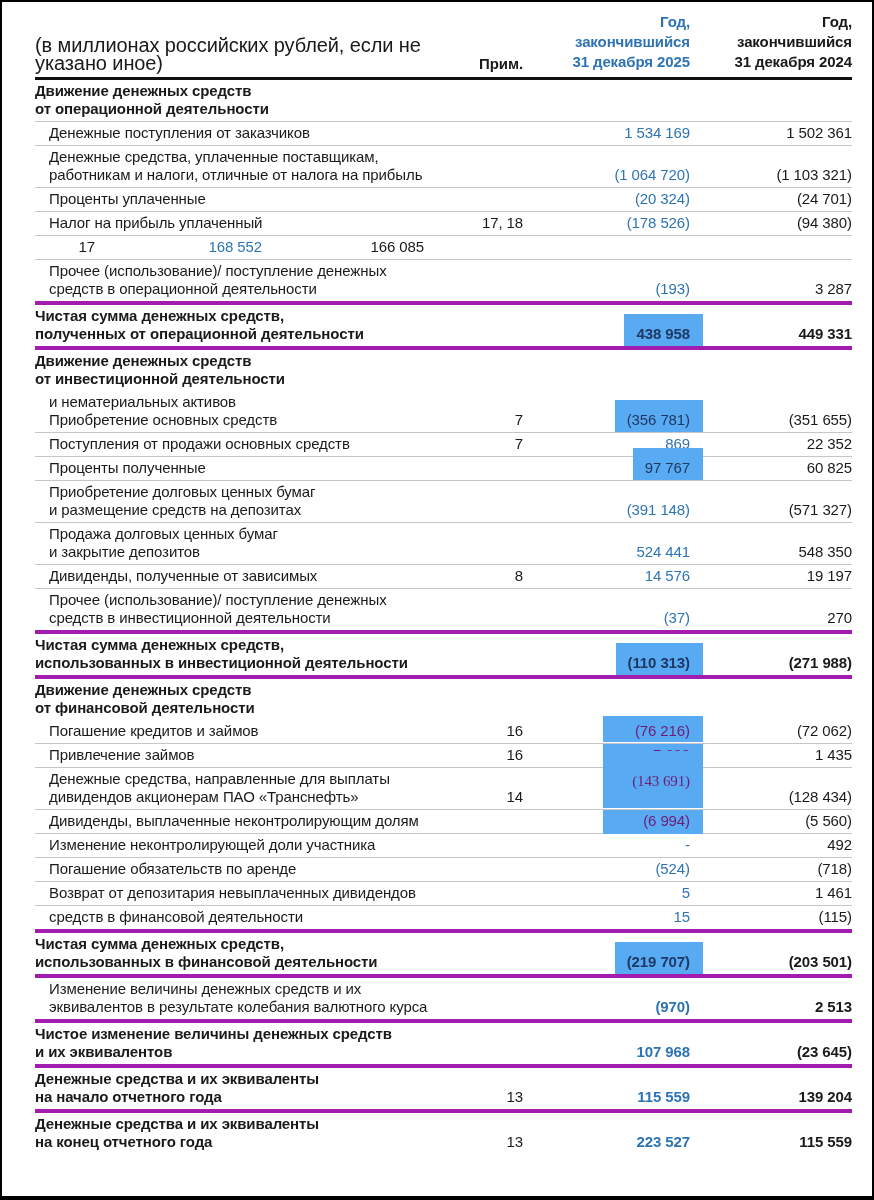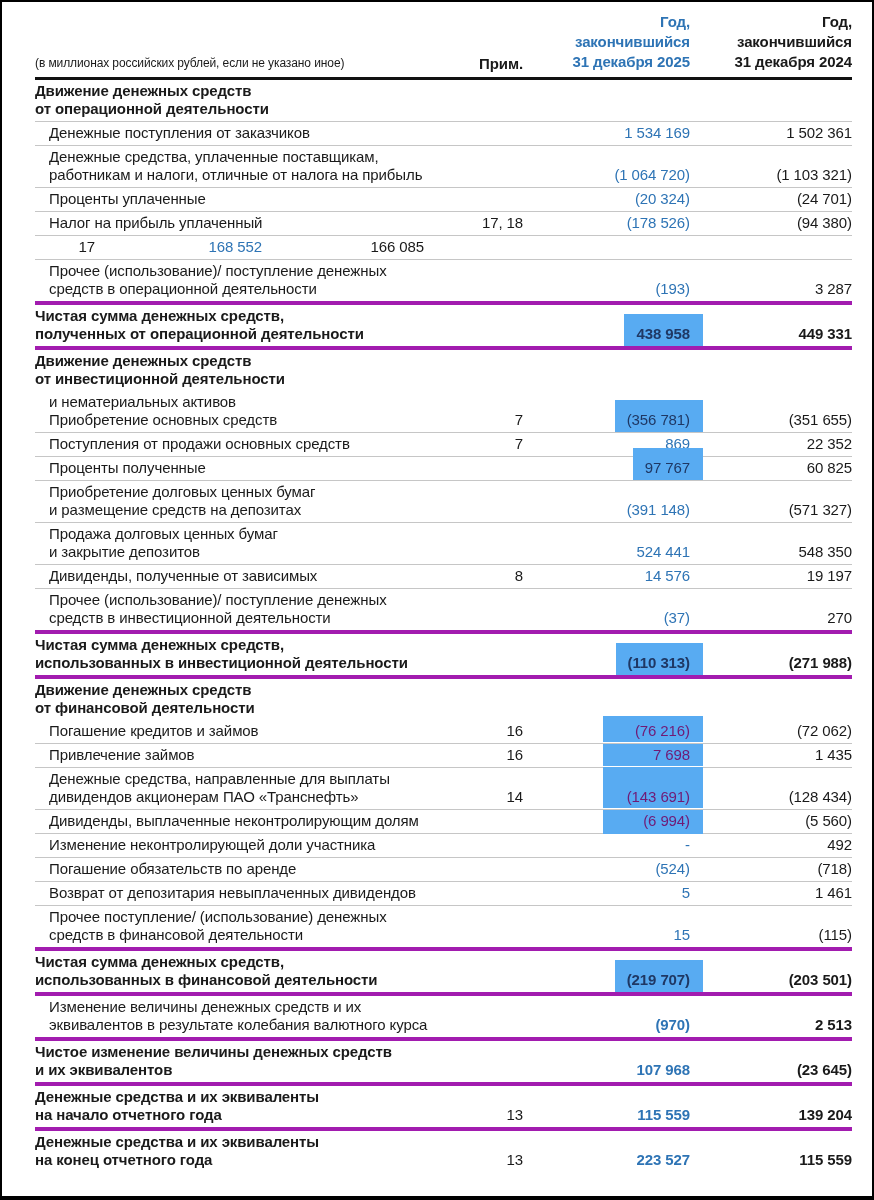--- a/index.html
+++ b/index.html
@@ -6,21 +6,21 @@
   .page {
     width:874px; height:1200px; box-sizing:border-box;
     border:2px solid #000; border-bottom-width:4px;
     padding:6px 20px 0 33px;
     font-family:"Liberation Sans", sans-serif;
     font-size:15px; color:#1a1a1a; letter-spacing:-0.1px;
     overflow:hidden; background:#fff;
   }
   
   .hdr { display:flex; align-items:flex-end; border-bottom:3px solid #111; padding:4px 0 5px; }
-  .hdr .caption { flex:1; font-size:12px; line-height:18px; }
+  .hdr .caption { flex:1; font-size:20px; line-height:18px; }
   .hdr .note-h { width:60px; text-align:right; font-weight:700;margin-top:33px; }
   .hdr .col-h { white-space:pre-line; text-align:right; font-weight:700; line-height:20px; }
   .hdr .y25 { width:167px; color:#2e74b5; }
   .hdr .y24 { width:162px; color:#1a1a1a; }
   
   .row { display:flex; align-items:flex-end; padding:2px 0 3px; line-height:18px; }
   .sep-gray  { border-bottom:1px solid #c6c6c6; }
   .sep-black { border-bottom:4px solid #a21caf; }
   .row .label { flex:1; }
   .row.item .label { padding-left:14px; }
@@ -34,21 +34,21 @@
   .hl-box {
     background:#58abf2; color:#1f3864;
     padding:11px 13px 3px 12px; margin:-11px -13px -3px 0;
   }
   .hl-g {
     background:#58abf2; color:#701a75; box-sizing:border-box;
     width:100px; padding-right:13px; margin-right:-13px; text-align:right;
   }
   .hl-g.first { padding-top:6px;  margin-top:-6px;  padding-bottom:2px; margin-bottom:-2px; }
   .hl-g.mid   { padding-top:2px;  margin-top:-2px;  padding-bottom:2px; margin-bottom:-2px; }
-  .hl-g.tall  { padding-top:21px; margin-top:-21px; padding-bottom:2px; margin-bottom:-2px; }
+  .hl-g.tall  { padding-top:21px; margin-top:-21px; padding-bottom:18px; margin-bottom:-2px;font-family:Liberation Serif, serif; }
   .hl-g.last  { padding-top:2px;  margin-top:-2px;  padding-bottom:4px; margin-bottom:-4px; }
 </style>
 </head>
 <body>
 
 <div class="page">
   <div class="hdr">
     <div class="caption">(в миллионах российских рублей, если не указано иное)</div>
     <div class="note-h">Прим.</div>
     <div class="col-h y25">Год,
@@ -263,21 +263,20 @@
       <div class="row item sep-gray">
         <div class="c label">
           <div>Возврат от депозитария невыплаченных дивидендов</div>
         </div>
         <div class="c note"></div>
         <div class="c v25"><span class="num">5</span></div>
         <div class="c v24">1 461</div>
       </div>
       <div class="row item sep-black">
         <div class="c label">
-          <div>Прочее поступление/ (использование) денежных</div>
           <div>средств в финансовой деятельности</div>
         </div>
         <div class="c note"></div>
         <div class="c v25"><span class="num">15</span></div>
         <div class="c v24">(115)</div>
       </div>
       <div class="row total sep-black">
         <div class="c label">
           <div>Чистая сумма денежных средств,</div>
           <div>использованных в финансовой деятельности</div>

